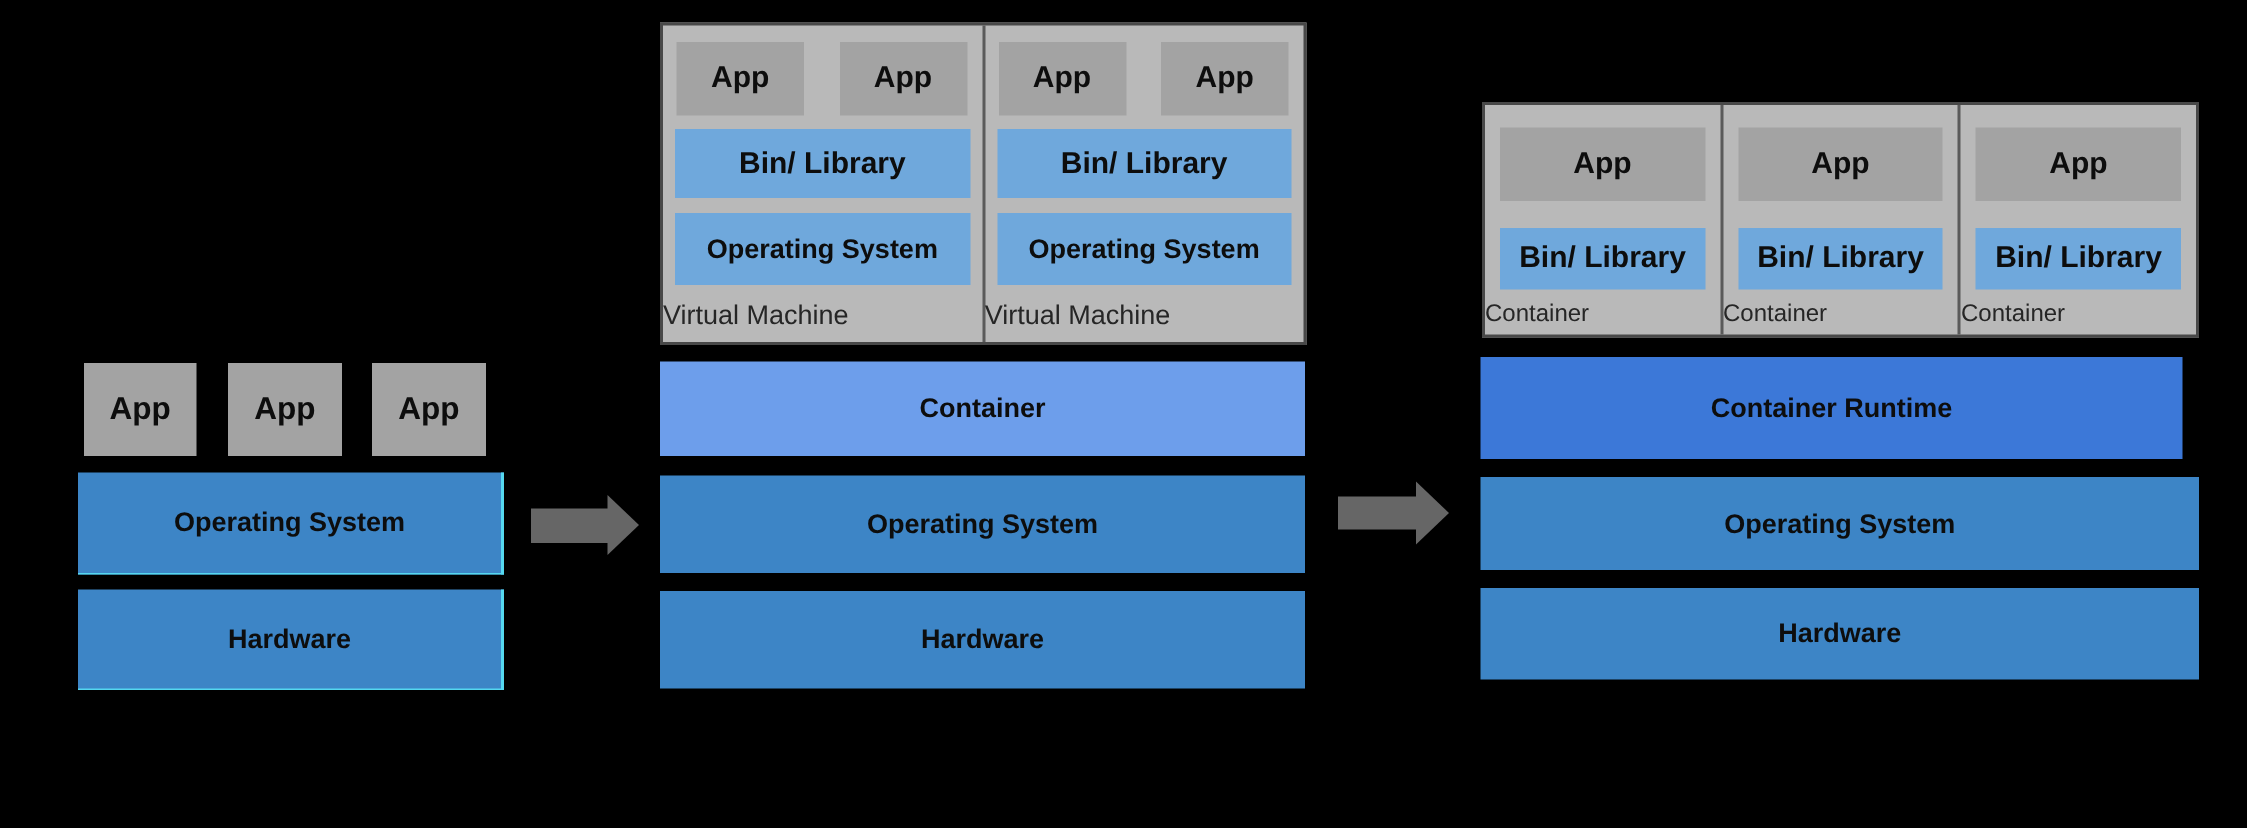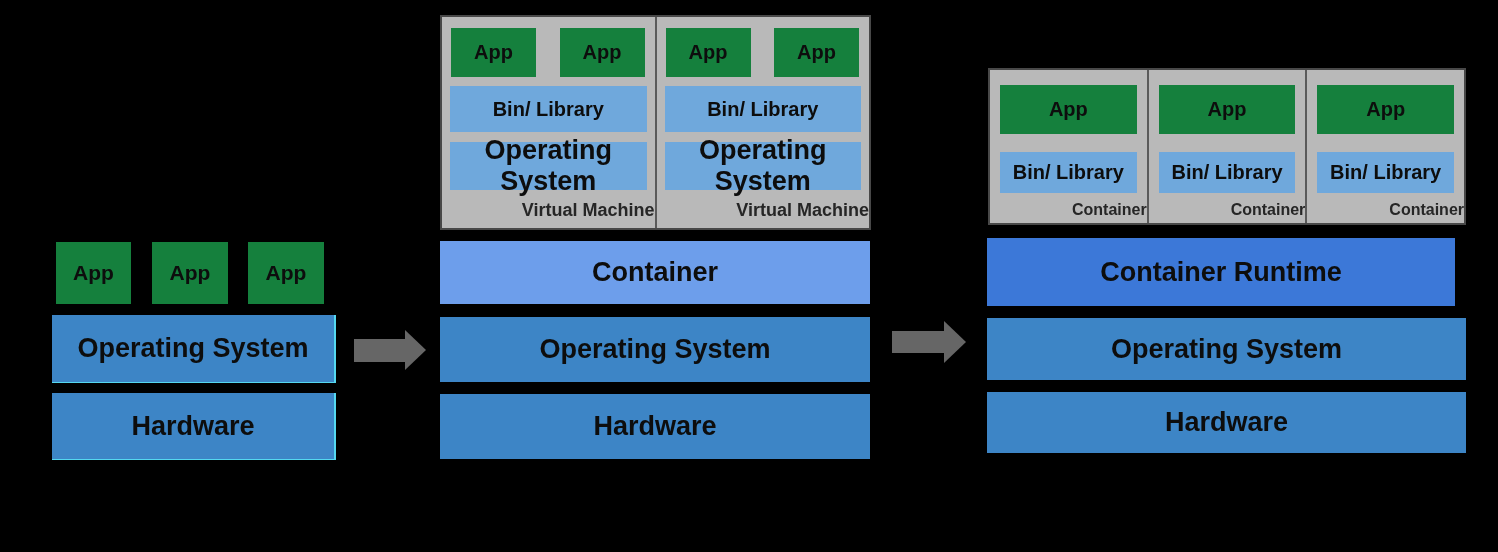--- a/index.html
+++ b/index.html
@@ -10,43 +10,43 @@
     font-family:"Liberation Sans", sans-serif;
     overflow:hidden;
   }
   .abs{position:absolute;box-sizing:border-box;}
   .blockbox{
     display:flex;align-items:center;justify-content:center;
     font-weight:bold;color:#0d0d0d;text-align:center;
     box-sizing:border-box;
   }
   
-  .fill-app{background:#15803d;}
+  .fill-app{background:#a3a3a3;}
   .fill-bin{background:#6fa8dc;}
   .fill-os{background:#3d85c6;}
   .fill-hyp{background:#6d9eeb;}
   .fill-crt{background:#3c78d8;}
   
   .accent{border-right:2px solid #55d8f0;border-bottom:1px solid #55d8f0;}
   
   .fs-app-l{font-size:21px;}
   .fs-app-s{font-size:20px;}
   .fs-bin{font-size:20px;}
-  .fs-row{font-size:27px;}
+  .fs-row{font-size:18px;}
   
   .group{
     background:#b9b9b9;
     border:2px solid #484848;
     display:flex;
   }
   .cell{flex:1;position:relative;}
   .cell + .cell{border-left:2px solid #5a5a5a;}
   .caption{
     position:absolute;left:0;width:100%;
-    text-align:right;color:#262626;font-weight:bold;
+    text-align:left;color:#262626;font-weight:normal;
   }
   .caption-vm{font-size:18px;}
   .caption-ct{font-size:16px;}
   
   .arrow{position:absolute;}
   .arrow .shaft{position:absolute;background:#666666;}
   .arrow .head{position:absolute;width:0;height:0;}
 </style>
 </head>
 <body>

